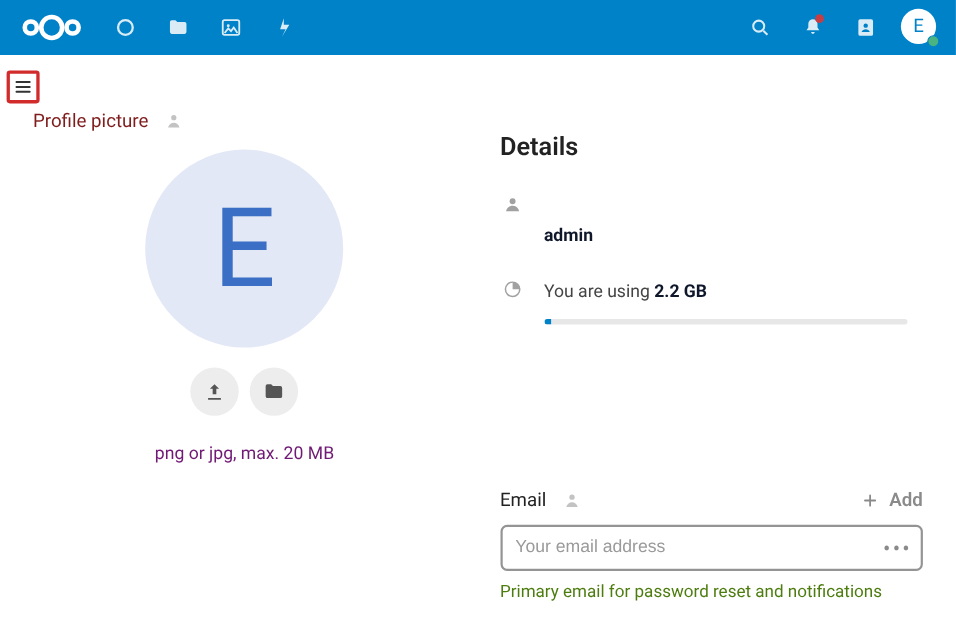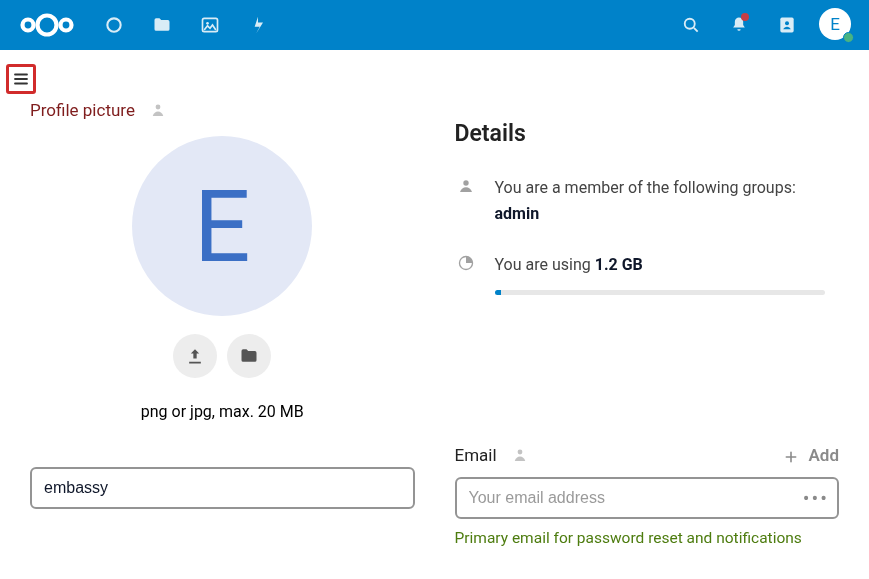--- a/index.html
+++ b/index.html
@@ -117,21 +117,21 @@
     color:#3b6fc5; font-size: 100px; font-weight:400;
     margin-top: 6px;
   }
   .avatar-actions { display:flex; gap:10px; margin-top: 18px; }
   .round-btn {
     width: 44px; height:44px; border-radius:50%;
     background:#ededed; display:flex; align-items:center; justify-content:center;
     cursor:pointer;
   }
   .round-btn svg { width:20px; height:20px; fill:#555; }
-  .hint { color:#000000; font-size:16px; margin-top:24px; text-align:center; }
+  .hint { color:#701a75; font-size:16px; margin-top:24px; text-align:center; }
 
   .details-title { font-size:23px; font-weight:600; margin: 20px 0 28px 0; }
   .detail-row { display:flex; gap:18px; align-items:flex-start; margin-bottom:26px; }
   .detail-row .dicon { width:22px; display:flex; justify-content:center; padding-top:2px; }
   .detail-row .dicon svg { width:18px;height:18px; fill:#555; opacity:0.55;}
   .detail-text { color:#444; font-size:16px; line-height:1.6;}
   .detail-text b { font-weight:700; color:#0f172a;}
   .quota-bar {
     margin-top: 12px;
     width: 330px; height:5px; border-radius:3px;
@@ -140,21 +140,21 @@
   .quota-fill { position:absolute; left:0; top:0; bottom:0; width:2%; background:#0082c9; }
 
   .form-row {
     margin-top: 46px;
   }
   .form-label-row {
     display:flex; align-items:center; gap:14px; margin-bottom:12px;
     font-size:17px; color:#222;
   }
   .form-label-row .spacer { flex:1; }
-  .add-btn { display:flex; align-items:flex-end; gap:10px; color:#8a8a8a; font-size:17px; cursor:pointer; font-weight:600;}
+  .add-btn { display:flex; align-items:center; gap:10px; color:#8a8a8a; font-size:17px; cursor:pointer; font-weight:600;}
   .add-btn svg { width:16px;height:16px; stroke:#8a8a8a; }
   .text-input {
     width: 100%;
     height: 42px;
     border: 2px solid #949494;
     border-radius: 6px;
     padding: 0 12px;
     font-size: 16px;
     color:#0f172a;
     outline:none;
@@ -261,49 +261,48 @@
           <div class="round-btn">
             <svg viewBox="0 0 24 24">
                 <path d="M3 6a2 2 0 0 1 2-2h4l2 2h8a2 2 0 0 1 2 2v9a2 2 0 0 1-2 2H5a2 2 0 0 1-2-2V6z"></path>
               </svg>
           </div>
         </div>
         <div class="hint">png or jpg, max. 20 MB</div>
       </div>
 
       <div class="form-row">
-        <input class="text-input" type="text" value="embassy" style="">
       </div>
     </div>
 
     <div class="col">
       <div class="details-title">Details</div>
 
       <div class="detail-row">
         <div class="dicon">
           <svg viewBox="0 0 24 24">
               <circle cx="12" cy="8" r="3.6"></circle>
               <path d="M4 20c1.2-4.5 4.5-6.5 8-6.5s6.8 2 8 6.5"></path>
             </svg>
         </div>
         <div class="detail-text">
-          <span>You are a member of the following groups:</span><br>
+          <br>
           <b>admin</b>
         </div>
       </div>
 
       <div class="detail-row">
         <div class="dicon">
           <svg viewBox="0 0 24 24">
               <circle cx="12" cy="12" r="8.7" fill="none" stroke="#555" stroke-width="1.8"></circle>
               <path d="M12 3.3A8.7 8.7 0 0 1 20.7 12L12 12Z"></path>
             </svg>
         </div>
         <div class="detail-text" style="flex:1">
-          <span>You are using </span><b>1.2 GB</b>
+          <span>You are using </span><b>2.2 GB</b>
           <div class="quota-bar">
             <div class="quota-fill"></div>
           </div>
         </div>
       </div>
 
       <div class="form-row" style="margin-top:150px">
         <div class="form-label-row">
           <span>Email</span>
           <span class="scope-icon">

